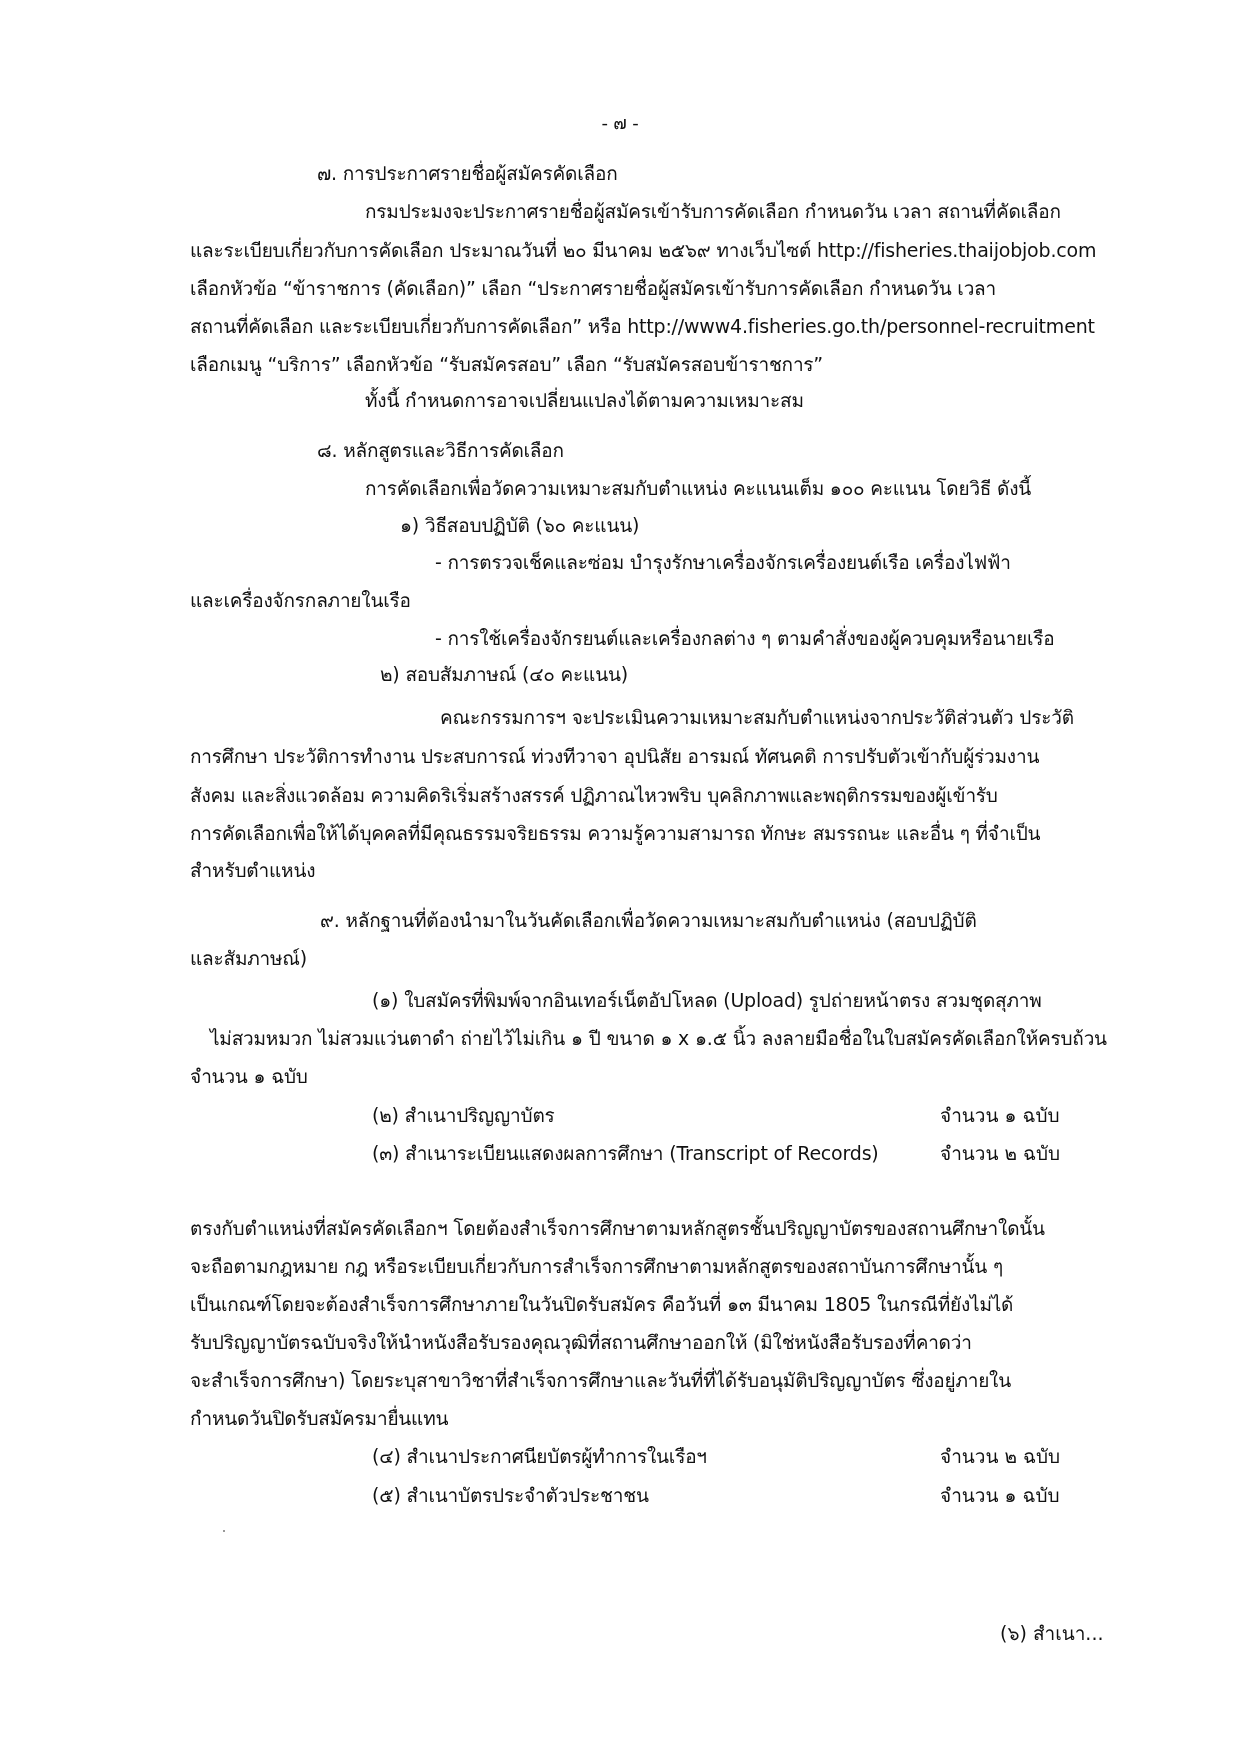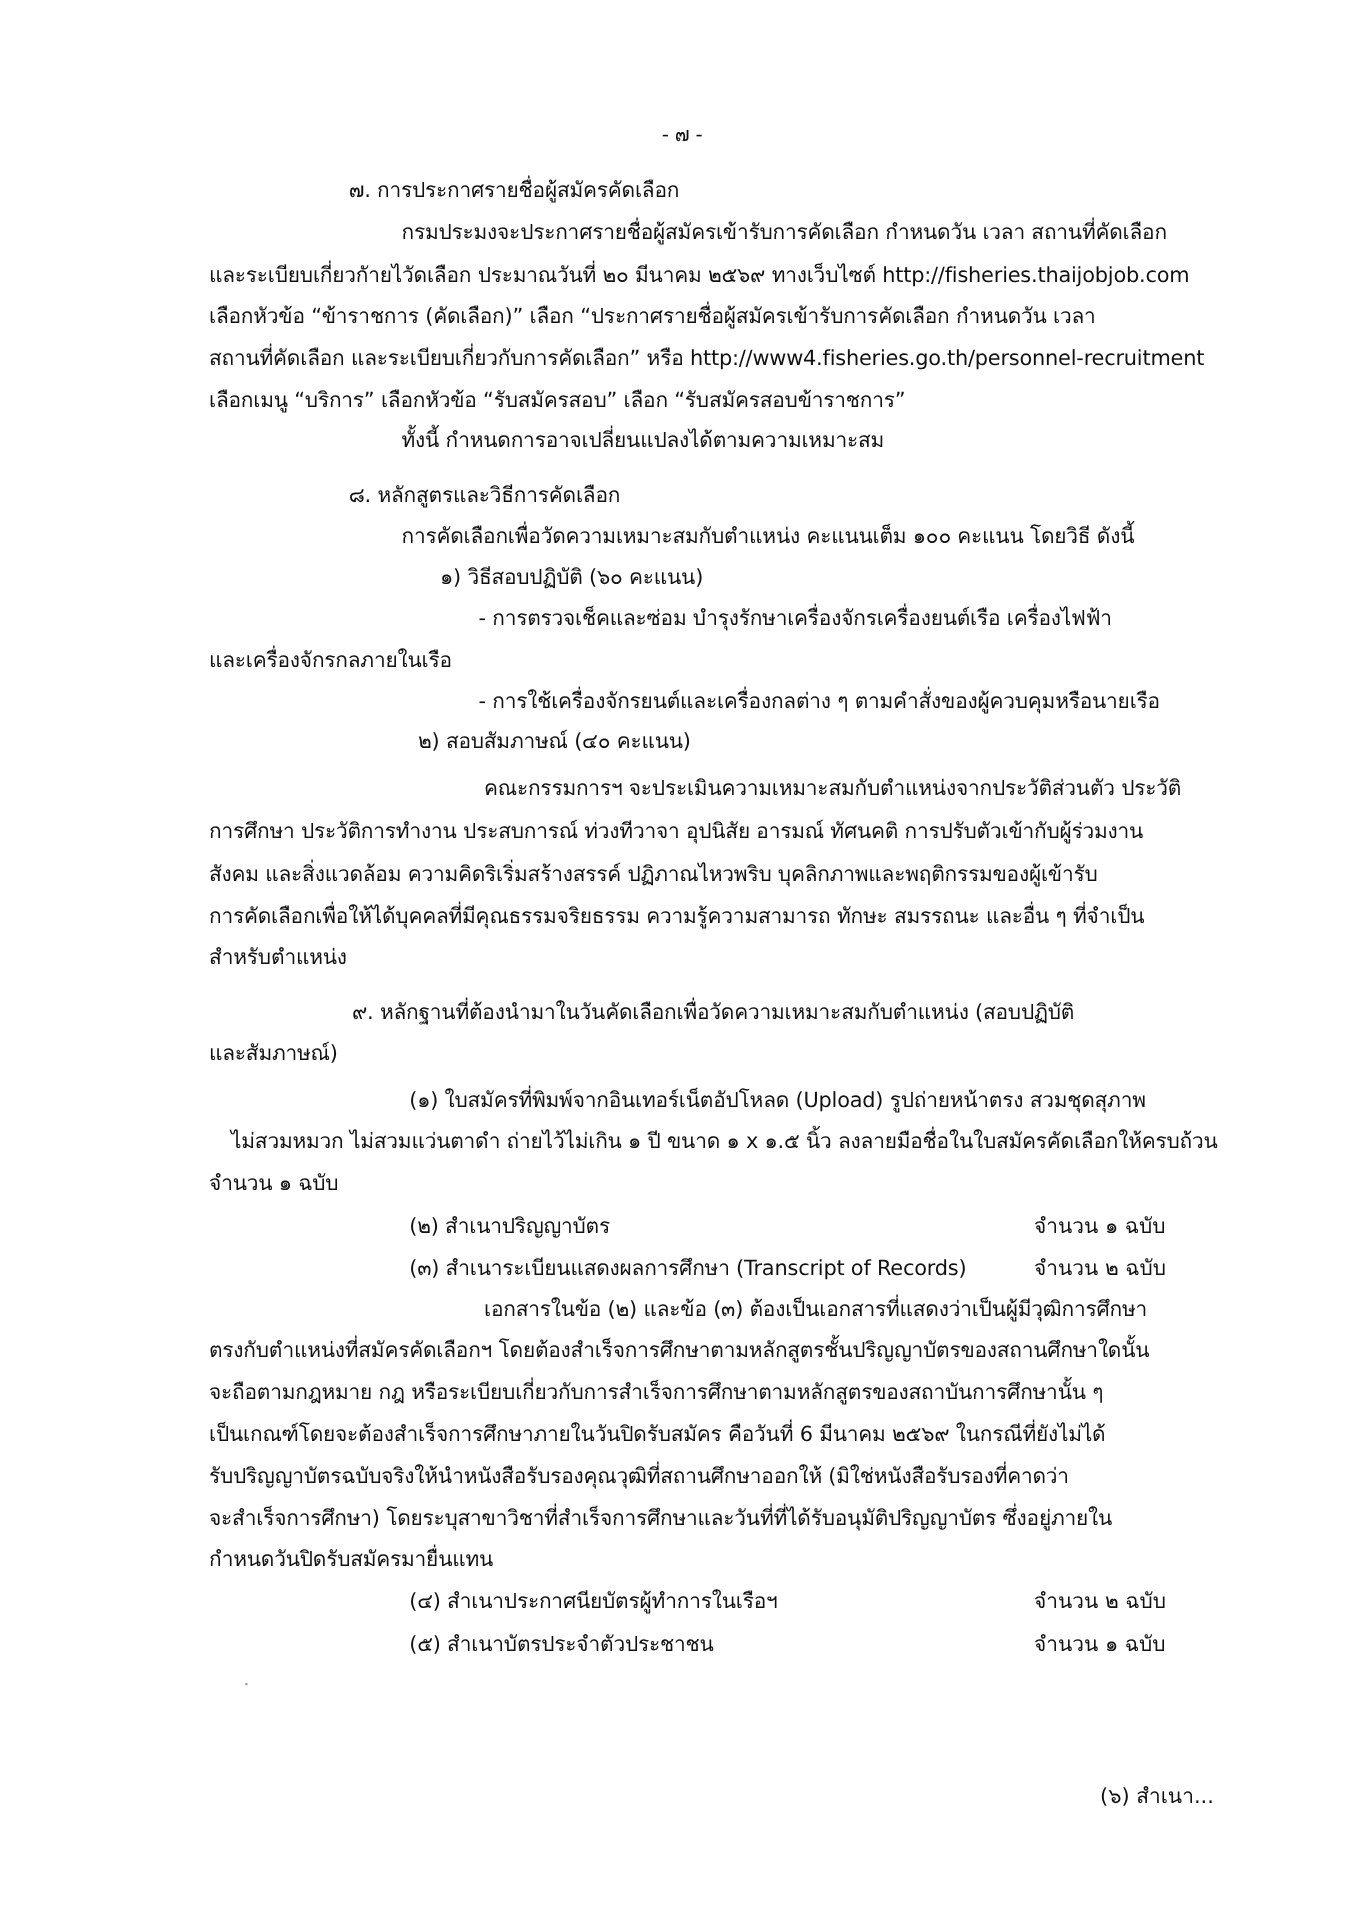--- a/index.html
+++ b/index.html
@@ -23,21 +23,21 @@
 </head>
 <body>
 
 <div class="page">
 
   <div class="line pageno">- ๗ -</div>
 
   <div class="line b" style="left:317px; top:158px;">๗. การประกาศรายชื่อผู้สมัครคัดเลือก</div>
   <div class="line" style="left:365px; top:196px;">กรมประมงจะประกาศรายชื่อผู้สมัครเข้ารับการคัดเลือก กำหนดวัน เวลา สถานที่คัดเลือก</div>
   <div class="line" style="left:190px; top:235px;">
-    <span>และระเบียบเกี่ยวกัายไวัดเลือก</span>
+    <span>และระเบียบเกี่ยวกับการคัดเลือก</span>
     <span class="b">ประมาณวันที่ ๒๐ มีนาคม ๒๕๖๙</span>
     <span>ทางเว็บไซต์ http://fisheries.thaijobjob.com</span>
   </div>
   <div class="line b" style="left:190px; top:273px;">เลือกหัวข้อ “ข้าราชการ (คัดเลือก)” เลือก “ประกาศรายชื่อผู้สมัครเข้ารับการคัดเลือก กำหนดวัน เวลา</div>
   <div class="line" style="left:190px; top:311px;">
     <span class="b">สถานที่คัดเลือก และระเบียบเกี่ยวกับการคัดเลือก”</span>
     <span>หรือ http://www4.fisheries.go.th/personnel-recruitment</span>
   </div>
   <div class="line b" style="left:190px; top:349px;">เลือกเมนู “บริการ” เลือกหัวข้อ “รับสมัครสอบ” เลือก “รับสมัครสอบข้าราชการ”</div>
   <div class="line" style="left:365px; top:385px;">ทั้งนี้ กำหนดการอาจเปลี่ยนแปลงได้ตามความเหมาะสม</div>
@@ -68,26 +68,25 @@
   <div class="line b" style="left:190px; top:943px;">และสัมภาษณ์)</div>
   <div class="line" style="left:372px; top:985px;">(๑) ใบสมัครที่พิมพ์จากอินเทอร์เน็ตอัปโหลด (Upload) รูปถ่ายหน้าตรง สวมชุดสุภาพ</div>
   <div class="line" style="left:190px; top:1023px;margin-left:20px;">ไม่สวมหมวก ไม่สวมแว่นตาดำ ถ่ายไว้ไม่เกิน ๑ ปี ขนาด ๑ x ๑.๕ นิ้ว ลงลายมือชื่อในใบสมัครคัดเลือกให้ครบถ้วน</div>
   <div class="line" style="left:190px; top:1061px;">จำนวน ๑ ฉบับ</div>
 
   <div class="line" style="left:372px; top:1100px;text-align:right;">(๒) สำเนาปริญญาบัตร</div>
   <div class="right-qty" style="left:940px; top:1100px;">จำนวน ๑ ฉบับ</div>
   <div class="line" style="left:372px; top:1138px;">(๓) สำเนาระเบียนแสดงผลการศึกษา (Transcript of Records)</div>
   <div class="right-qty" style="left:940px; top:1138px;">จำนวน ๒ ฉบับ</div>
 
-  <div class="line" style="left:440px; top:1175px;">เอกสารในข้อ (๒) และข้อ (๓) ต้องเป็นเอกสารที่แสดงว่าเป็นผู้มีวุฒิการศึกษา</div>
   <div class="line" style="left:190px; top:1213px;">ตรงกับตำแหน่งที่สมัครคัดเลือกฯ โดยต้องสำเร็จการศึกษาตามหลักสูตรชั้นปริญญาบัตรของสถานศึกษาใดนั้น</div>
   <div class="line" style="left:190px; top:1251px;">จะถือตามกฎหมาย กฎ หรือระเบียบเกี่ยวกับการสำเร็จการศึกษาตามหลักสูตรของสถาบันการศึกษานั้น ๆ</div>
   <div class="line" style="left:190px; top:1289px;">
     <span>เป็นเกณฑ์โดยจะต้องสำเร็จการศึกษาภายในวันปิดรับสมัคร</span>
-    <span class="b">คือวันที่ 6 มีนาคม ๒๕๖๙ ในกรณีที่ยังไม่ได้</span>
+    <span class="b">คือวันที่ ๑๓ มีนาคม 1805 ในกรณีที่ยังไม่ได้</span>
   </div>
   <div class="line b" style="left:190px; top:1327px;">รับปริญญาบัตรฉบับจริงให้นำหนังสือรับรองคุณวุฒิที่สถานศึกษาออกให้ (มิใช่หนังสือรับรองที่คาดว่า</div>
   <div class="line b" style="left:190px; top:1365px;">จะสำเร็จการศึกษา) โดยระบุสาขาวิชาที่สำเร็จการศึกษาและวันที่ที่ได้รับอนุมัติปริญญาบัตร ซึ่งอยู่ภายใน</div>
   <div class="line b" style="left:190px; top:1403px;">กำหนดวันปิดรับสมัครมายื่นแทน</div>
 
   <div class="line" style="left:372px; top:1441px;">(๔) สำเนาประกาศนียบัตรผู้ทำการในเรือฯ</div>
   <div class="right-qty" style="left:940px; top:1441px;">จำนวน ๒ ฉบับ</div>
   <div class="line" style="left:372px; top:1480px;">(๕) สำเนาบัตรประจำตัวประชาชน</div>
   <div class="right-qty" style="left:940px; top:1480px;">จำนวน ๑ ฉบับ</div>
 

